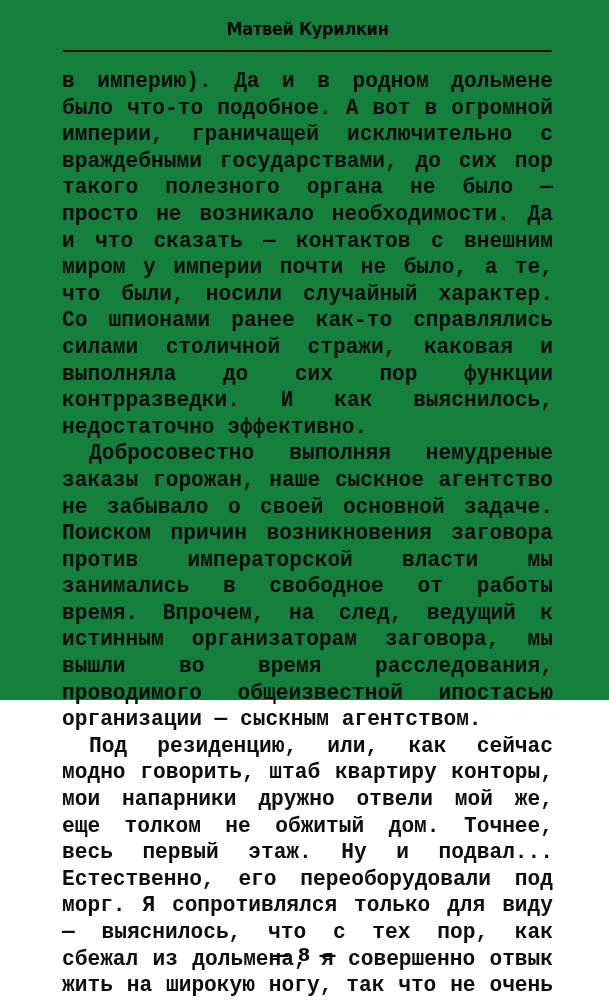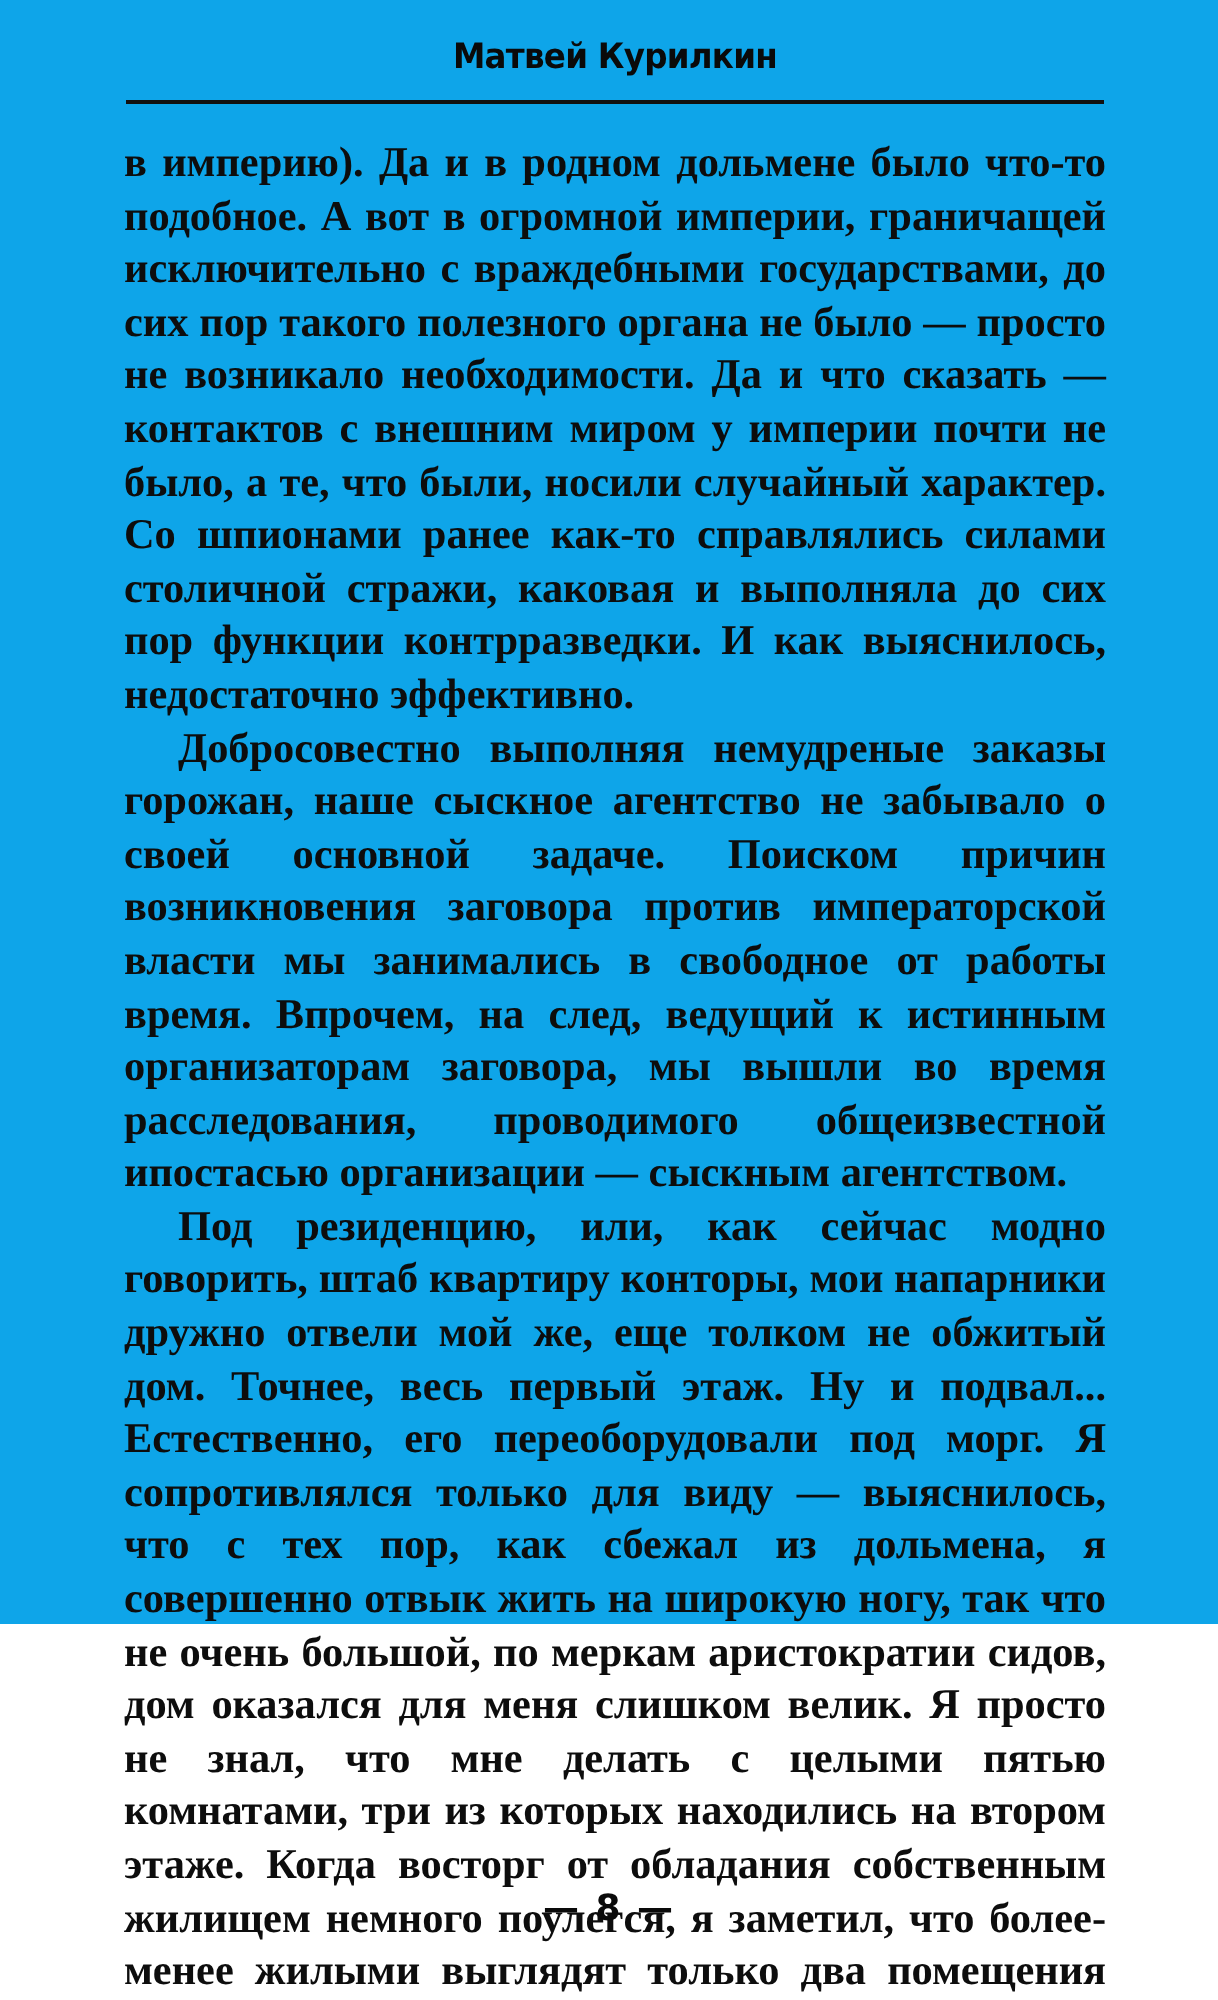--- a/index.html
+++ b/index.html
@@ -14,22 +14,22 @@
     font-family: "Liberation Serif", "DejaVu Serif", serif;
     overflow: hidden;
     position: relative;
   }
 
   .page {
     position: absolute;
     top: 0;
     left: 0;
     width: 609px;
-    height: 812px;
-    background: #0ea5e9;
+    height: 700px;
+    background: #15803d;
   }
 
   
   .running-head {
     position: absolute;
     top: 18px;
     left: 63px;
     width: 489px;
     text-align: center;
     font-family: "DejaVu Sans", "Liberation Sans", sans-serif;
@@ -64,20 +64,21 @@
     text-justify: inter-word;
     font-weight: 600;
     -webkit-font-smoothing: none;
   }
 
   .textblock p {
     margin: 0;
     text-indent: 27px;
     text-align: justify;
     hyphens: manual;
+    font-family: Liberation Mono, monospace;
   }
 
   .textblock p.cont {
     text-indent: 0;
   }
 
   
   .folio {
     position: absolute;
     top: 944px;

